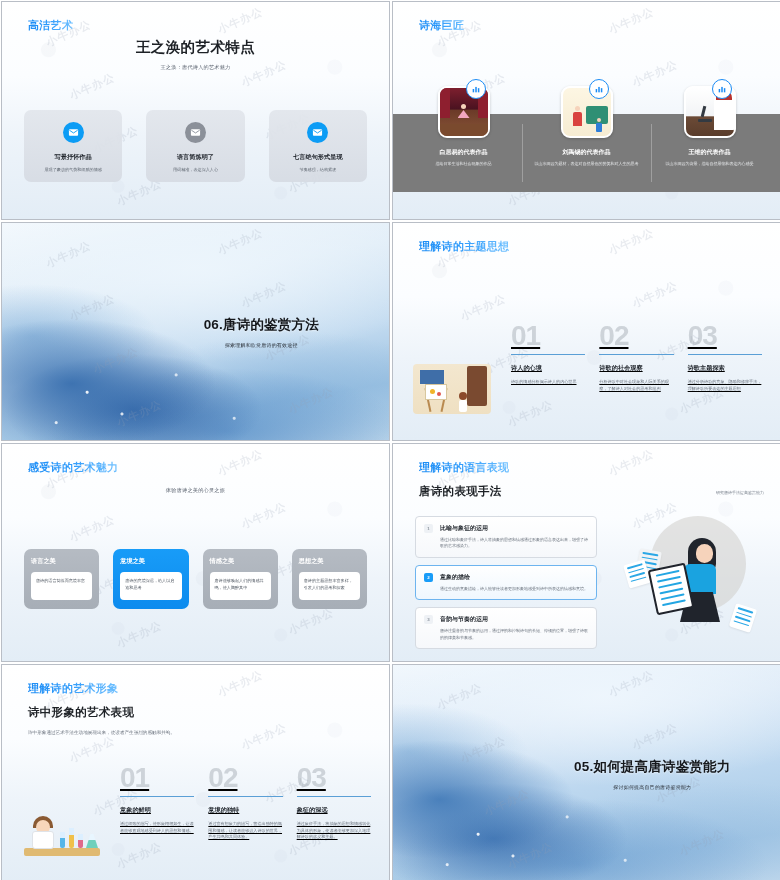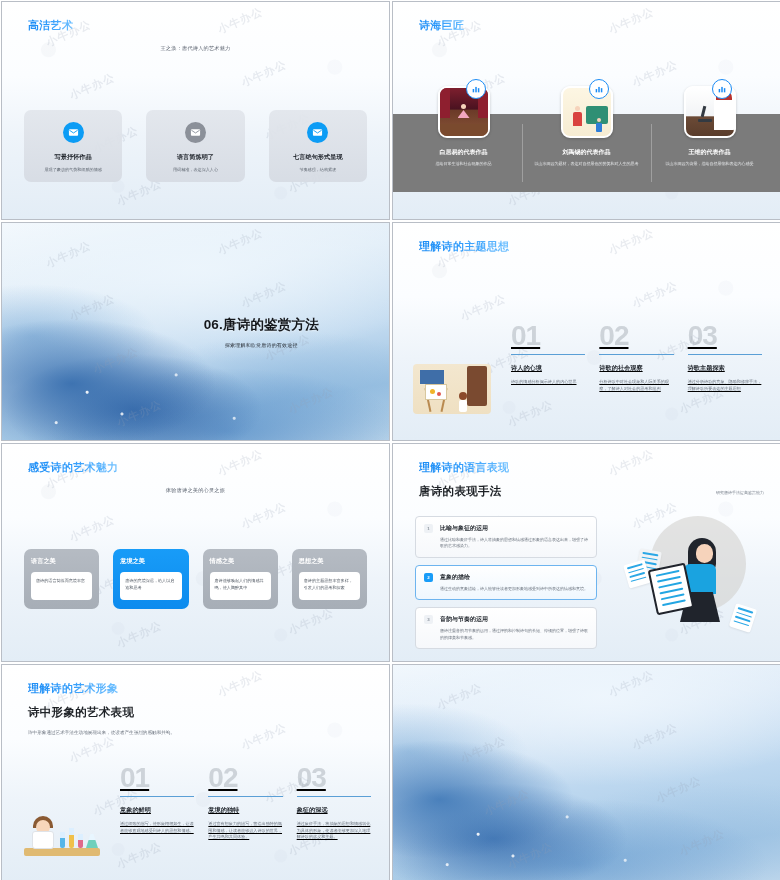--- a/index.html
+++ b/index.html
@@ -332,20 +332,21 @@
 小牛办公   小牛办公   小牛办公   小牛办公   小牛办公   小牛办公   小牛办公   小牛办公   小牛办公   
 小牛办公   小牛办公   小牛办公   小牛办公   小牛办公   小牛办公   小牛办公   小牛办公   小牛办公   
 小牛办公   小牛办公   小牛办公   小牛办公   小牛办公   小牛办公   小牛办公   小牛办公   小牛办公   
 小牛办公   小牛办公   小牛办公   小牛办公   小牛办公   小牛办公   小牛办公   小牛办公   小牛办公   
 小牛办公   小牛办公   小牛办公   小牛办公   小牛办公   小牛办公   小牛办公   小牛办公   小牛办公   
 小牛办公   小牛办公   小牛办公   小牛办公   小牛办公   小牛办公   小牛办公   小牛办公   小牛办公   
 小牛办公   小牛办公   小牛办公   小牛办公   小牛办公   小牛办公   小牛办公   小牛办公   小牛办公   
 </div>
     <div class="kicker">高洁艺术</div>
     <div class="h-center">
+      <div class="t1">王之涣的艺术特点</div>
       <div class="t2">王之涣：唐代诗人的艺术魅力</div>
     </div>
     <div class="cards3">
       <div class="card3">
         <div class="env">
           <svg viewBox="0 0 24 24" fill="none" stroke="#fff" stroke-width="2">
               <rect x="2" y="5" width="20" height="14" rx="2" fill="#fff" stroke="none"></rect>
               <path d="M3 7l9 6 9-6" stroke="#0c9cf5"></path>
             </svg>
         </div>
@@ -702,15 +703,19 @@
 小牛办公   小牛办公   小牛办公   小牛办公   小牛办公   小牛办公   小牛办公   小牛办公   小牛办公   
 小牛办公   小牛办公   小牛办公   小牛办公   小牛办公   小牛办公   小牛办公   小牛办公   小牛办公   
 小牛办公   小牛办公   小牛办公   小牛办公   小牛办公   小牛办公   小牛办公   小牛办公   小牛办公   
 小牛办公   小牛办公   小牛办公   小牛办公   小牛办公   小牛办公   小牛办公   小牛办公   小牛办公   
 小牛办公   小牛办公   小牛办公   小牛办公   小牛办公   小牛办公   小牛办公   小牛办公   小牛办公   
 小牛办公   小牛办公   小牛办公   小牛办公   小牛办公   小牛办公   小牛办公   小牛办公   小牛办公   
 小牛办公   小牛办公   小牛办公   小牛办公   小牛办公   小牛办公   小牛办公   小牛办公   小牛办公   
 小牛办公   小牛办公   小牛办公   小牛办公   小牛办公   小牛办公   小牛办公   小牛办公   小牛办公   
 小牛办公   小牛办公   小牛办公   小牛办公   小牛办公   小牛办公   小牛办公   小牛办公   小牛办公   
 </div>
+    <div class="cover-title">
+      <div class="ct1">05.如何提高唐诗鉴赏能力</div>
+      <div class="ct2">探讨如何提高自己的唐诗鉴赏能力</div>
+    </div>
   </div>
 
 </div>
 
 </body></html>

